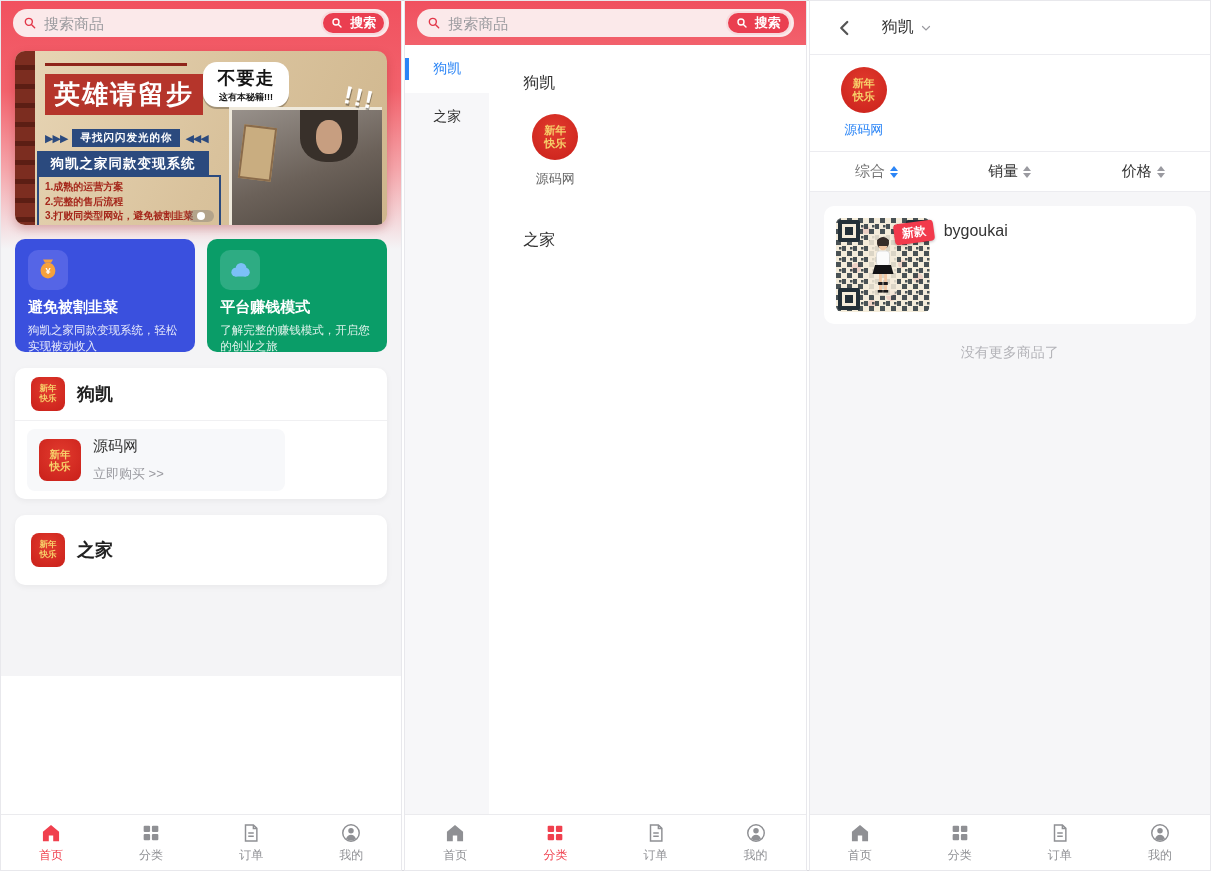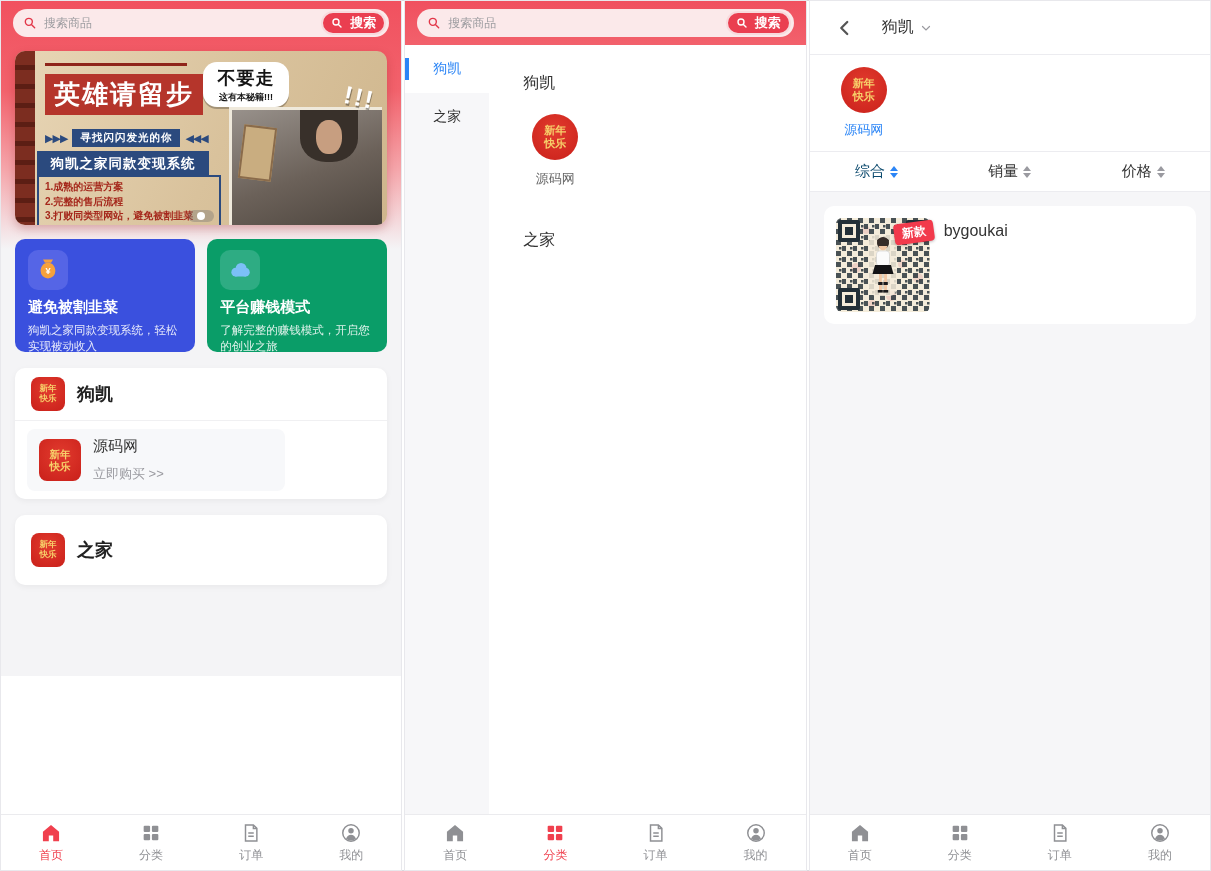--- a/index.html
+++ b/index.html
@@ -32,21 +32,21 @@
   }
   .searchbar.transparent { background:transparent; }
   .search-field {
     position:relative; height:28px; background:#fbe9ea;
     border-radius:15px; display:flex; align-items:center;
     padding:0 3px 0 10px;
   }
   .search-field .mag { display:flex; margin-right:5px; color:#e23648; }
   .search-field input {
     flex:1; border:0; background:transparent; outline:0;
-    font-size:12px; color:#333; font-family:inherit; min-width:0;
+    font-size:15px; color:#333; font-family:inherit; min-width:0;
   }
   .search-field input::placeholder { color:#9c9ca0; }
   .search-btn {
     display:flex; align-items:center; gap:2px; flex-shrink:0;
     background:#ea3e50; border:2px solid #f8dadd; color:#fff;
     font-size:13px; font-weight:bold; border-radius:13px;
     padding:1px 8px; cursor:pointer; font-family:inherit;
   }
   .search-btn .mag { color:#fff; display:flex; }
 
@@ -186,21 +186,21 @@
     background:#fff; border-bottom:1px solid #ececf0; flex-shrink:0;
   }
   .back { display:flex; margin-left:10px; cursor:pointer; }
   .list-title { margin-left:28px; font-size:16px; color:#333; display:flex; align-items:center; gap:6px; cursor:pointer; }
   .brand-row { background:#fff; padding:12px 0 12px 26px; border-bottom:1px solid #ececf0; flex-shrink:0; }
   .brand-block { width:56px; text-align:center; cursor:pointer; }
   .brand-block .app-icon { margin:0 auto; }
   .brand-label { font-size:13px; color:#2b85f6; margin-top:8px; }
   .sort-bar { display:flex; background:#fff; height:40px; align-items:center; border-bottom:1px solid #ececf0; flex-shrink:0; }
   .sort { flex:1; display:flex; align-items:center; justify-content:center; font-size:15px; color:#333; gap:5px; cursor:pointer; }
-  .sort.active { color:#0c4a6e; }
+  .sort.active { color:#737373; }
   .arr { display:flex; flex-direction:column; gap:2px; }
   .arr i { display:block; width:0; height:0; border-left:4px solid transparent; border-right:4px solid transparent; }
   .arr .up { border-bottom:5px solid #9a9aa0; }
   .arr .dn { border-top:5px solid #9a9aa0; }
   .sort.active .up { border-bottom-color:#2b85f6; }
   .sort.active .dn { border-top-color:#2b85f6; }
   .list-body { flex:1; background:#f6f6f8; }
   .product-card {
     margin:14px; background:#fff; border-radius:10px; padding:12px;
     display:flex; gap:14px; cursor:pointer;
@@ -591,20 +591,21 @@
                 <rect x="47.4" y="64" width="4.4" height="3" fill="#1a1a1c"></rect>
                 <rect x="41.8" y="72" width="5" height="2.6" fill="#1a1a1c"></rect>
                 <rect x="47.2" y="72" width="5" height="2.6" fill="#1a1a1c"></rect>
               </svg>
               <span class="badge">新款</span>
             </div>
             <div class="pinfo">
               <div class="pname">bygoukai</div>
             </div>
           </div>
+          <div class="no-more">没有更多商品了</div>
         </div>
 
       </div>
     </div>
 
     <div class="tabbar">
       <div class="tab">
         <svg width="22" height="22" viewBox="0 0 24 24">
             <path d="M12 3.2 L3.2 10.6 V21 H9.6 V14.6 H14.4 V21 H20.8 V10.6 Z" fill="currentColor"></path>
           </svg>

